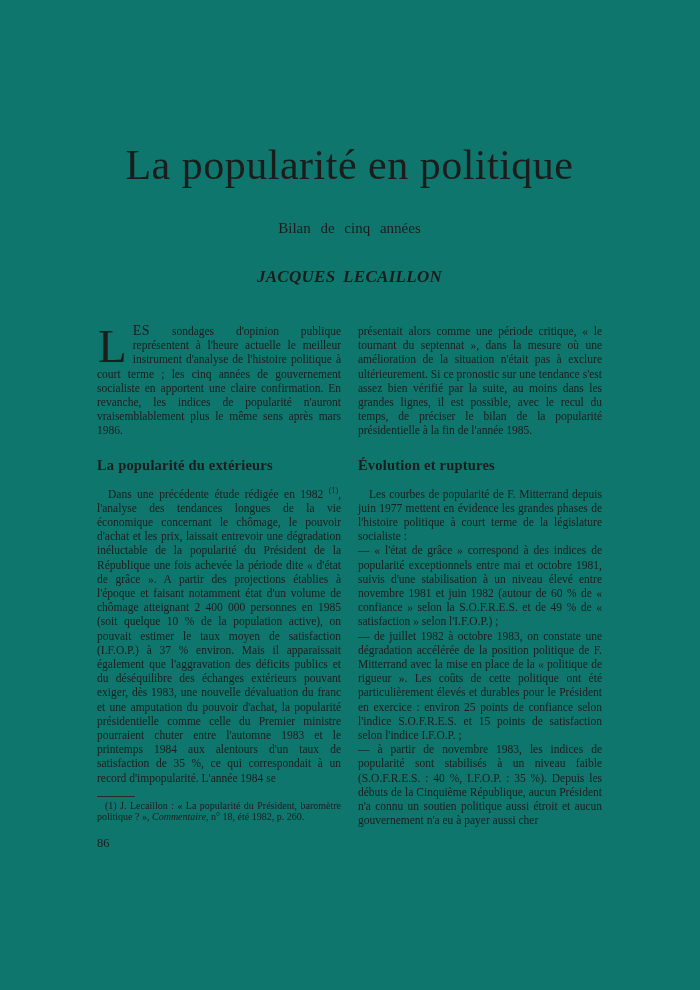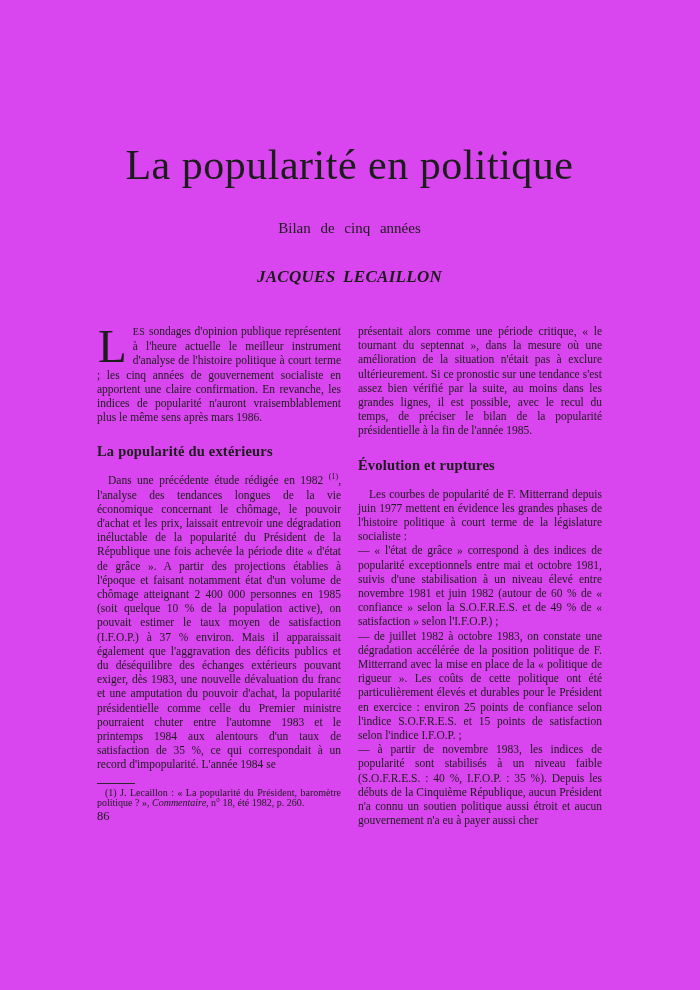--- a/index.html
+++ b/index.html
@@ -5,21 +5,21 @@
   html, body {
     margin: 0;
     padding: 0;
     background: #ffffff;
   }
   .page {
     position: relative;
     width: 700px;
     height: 990px;
     box-sizing: border-box;
-    background: #d946ef;
+    background: #0f766e;
     padding: 142px 98px 0 97px;
     font-family: "Liberation Serif", "DejaVu Serif", serif;
     color: #1c1c1c;
     overflow: hidden;
   }
   h1.title {
     margin: 0;
     font-size: 42px;
     line-height: 46px;
     font-weight: 400;
@@ -67,21 +67,21 @@
     text-align: left;
     letter-spacing: 0.2px;
   }
   .dropcap {
     float: left;
     font-size: 47px;
     line-height: 38px;
     padding: 3px 6px 0 1px;
   }
   .smallcaps {
-    font-size: 10px;
+    font-size: 14px;
     letter-spacing: 0.5px;
   }
   sup.fnref {
     font-size: 8px;
     line-height: 0;
     vertical-align: super;
   }
   .footnote { margin-top: 11px; }
   .fn-rule {
     width: 38px;
@@ -89,20 +89,21 @@
     border-top: 1.2px solid #2a2a2a;
     margin-bottom: 4px;
   }
   p.fn-text {
     font-size: 10px;
     line-height: 10.8px;
     text-indent: 8px;
     text-align: justify;
   }
   .pagenum {
+    margin-top: 14px;
     font-size: 12.5px;
     text-align: left;
   }
 </style>
 </head>
 <body>
 
 <div class="page">
 
   <h1 class="title">La popularité en politique</h1>

